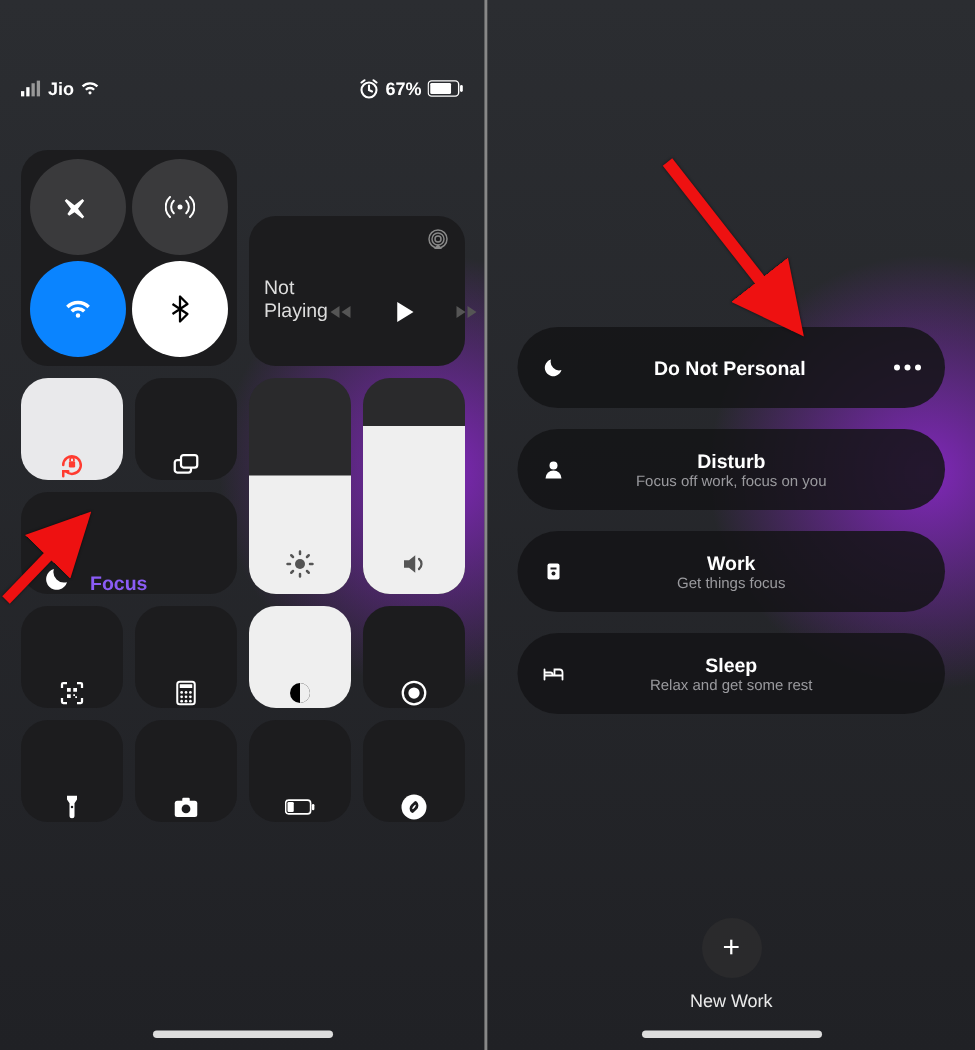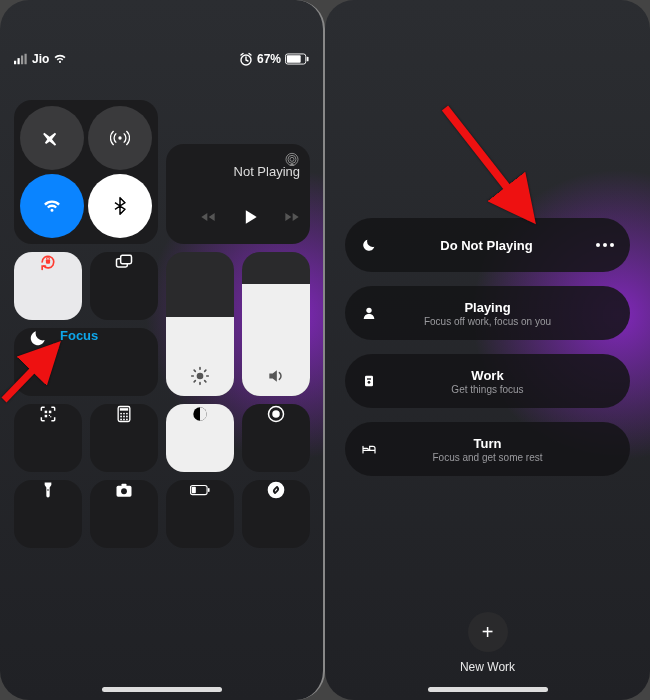--- a/index.html
+++ b/index.html
@@ -7,21 +7,20 @@
     width: 650px; height: 700px;
     display: flex;
     font-family: -apple-system, "Helvetica Neue", Arial, sans-serif;
     background: #444;
   }
   .panel {
     position: relative;
     height: 100%;
     overflow: hidden;
     background: radial-gradient(circle at 90% 45%, rgba(150,40,220,0.8) 0%, rgba(40,40,70,0.0) 30%), linear-gradient(#2b2d31,#202125);
-    border-radius: 29px;
   }
   .panel.left  { width: 325px; border-right: 2px solid #888; }
   .panel.right { width: 325px; }
 
   
   .status-bar {
     position: absolute; top: 52px; left: 14px; right: 14px;
     display: flex; justify-content: space-between; align-items: center;
     color: #fff; font-size: 12px; font-weight: 600;
   }
@@ -32,28 +31,28 @@
     position: absolute; top: 100px; left: 14px; right: 14px;
     display: grid;
     grid-template-columns: repeat(4, 68px);
     grid-auto-rows: 68px;
     gap: 8px;
     justify-content: space-between;
   }
   .tile {
     background: #1c1c1e;
     border-radius: 18px;
-    display: flex; align-items: flex-start; justify-content: center;
-    color: #0ea5e9;
+    display: flex; align-items: flex-end; justify-content: center;
+    color: #8b5cf6;
   }
   .quad { grid-column: span 2; grid-row: span 2; display:grid; grid-template-columns:1fr 1fr; grid-template-rows:1fr 1fr; padding:6px; gap:4px;}
   .quad .qbtn { border-radius: 50%; width:100%; height:100%; display:flex; align-items:center; justify-content:center; background:#3a3a3c; }
   .quad .qbtn.blue { background:#0a84ff; }
   .quad .qbtn.white { background:#fff; color:#000; }
-  .music { grid-column: span 2; grid-row: span 2; flex-direction:column; align-items:flex-end; justify-content:flex-start; padding:10px; color:#aaa; position:relative;margin-top:44px;}
+  .music { grid-column: span 2; grid-row: span 2; flex-direction:row; align-items:center; justify-content:flex-start; padding:10px; color:#aaa; position:relative;margin-top:44px;}
   .music .airplay { position:absolute; top:8px; right:10px; }
   .music .title { font-size:13px; margin-top:10px; color:#ddd;}
   .music .controls { margin-top:28px; display:flex; gap:24px; align-items:center;}
   .focus-tile { grid-column: span 2; justify-content:flex-start; padding-left:14px; gap:12px;}
   .focus-tile span.label { font-size:13px; font-weight:600;}
   .slider { grid-column: span 1; grid-row: span 2; flex-direction:column; justify-content:flex-end; padding:0; overflow:hidden; background:#2a2a2c;}
   .slider .fill { width:100%; background:#efefef; display:flex; align-items:flex-end; justify-content:center; padding-bottom:10px;}
   .slider.bright .fill { height:55%; }
   .slider.vol .fill { height:78%; }
 
@@ -308,36 +307,36 @@
 
 <div class="panel right">
 
   <div class="focus-list">
 
     <div class="focus-item first">
       <svg class="ic16" viewBox="0 0 24 24">
           <path d="M20 14.5A8.5 8.5 0 019.5 4 8.5 8.5 0 1020 14.5z" fill="#fff"></path>
         </svg>
       <div class="txt">
-          <div class="t">Do Not Playing</div>
+          <div class="t">Do Not Personal</div>
         </div>
       <div class="more">
           <span></span>
           <span></span>
           <span></span>
         </div>
     </div>
 
     <div class="focus-item">
       <svg class="ic16" viewBox="0 0 24 24">
           <circle cx="12" cy="8" r="4" fill="#fff"></circle>
           <path d="M4 21a8 8 0 0116 0z" fill="#fff"></path>
         </svg>
       <div class="txt">
-        <div class="t">Playing</div>
+        <div class="t">Disturb</div>
         <div class="s">Focus off work, focus on you</div>
       </div>
       <span style="width:16px"></span>
     </div>
 
     <div class="focus-item">
       <svg class="ic16" viewBox="0 0 24 24">
           <rect x="6" y="4" width="12" height="16" rx="2" fill="#fff"></rect>
           <rect x="9" y="8" width="6" height="2" fill="#1c1c1e"></rect>
           <circle cx="12" cy="14" r="2" fill="#1c1c1e"></circle>
@@ -347,22 +346,22 @@
         <div class="s">Get things focus</div>
       </div>
       <span style="width:16px"></span>
     </div>
 
     <div class="focus-item">
       <svg class="ic16" viewBox="0 0 24 24">
           <path d="M3 18V8M3 14h18v4M6 11h3a2 2 0 012 2v1H3v-3a0 0 0 013 0zM21 14V11a3 3 0 00-3-3h-5v6" fill="none" stroke="#fff" stroke-width="1.8" stroke-linecap="round"></path>
         </svg>
       <div class="txt">
-        <div class="t">Turn</div>
-        <div class="s">Focus and get some rest</div>
+        <div class="t">Sleep</div>
+        <div class="s">Relax and get some rest</div>
       </div>
       <span style="width:16px"></span>
     </div>
   </div>
 
   <div class="new-focus">
     <div class="circ">+</div>
     <div class="lbl">New Work</div>
   </div>
 

